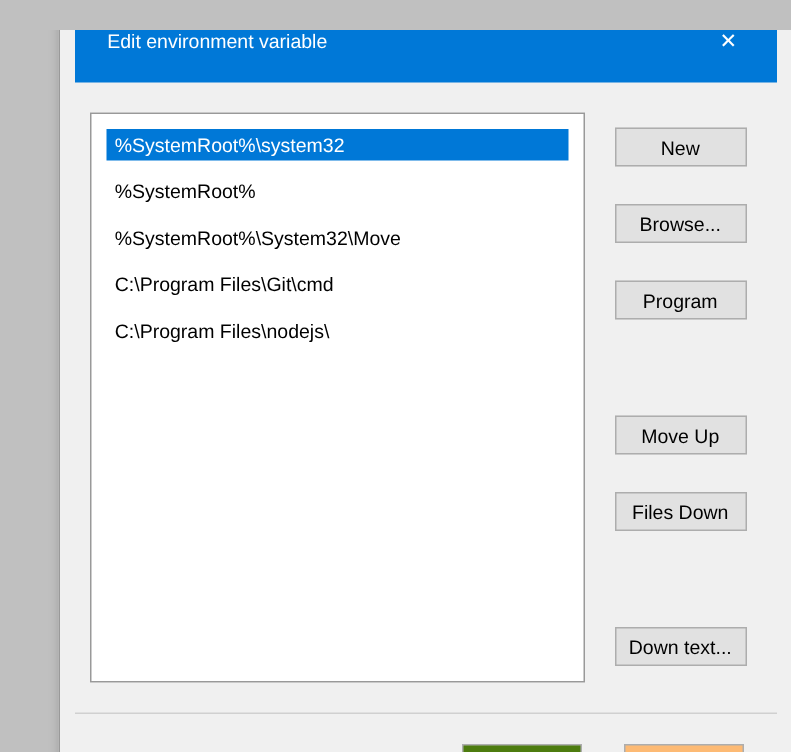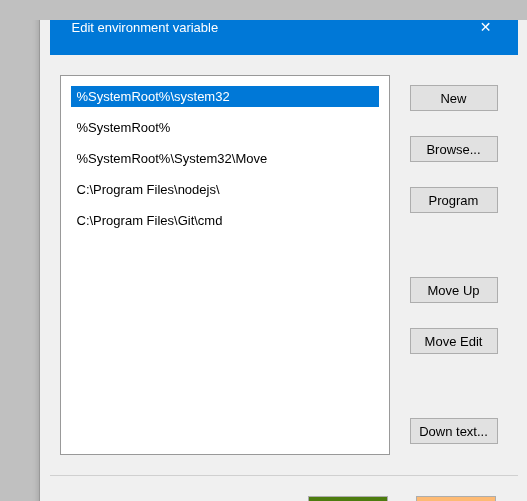--- a/index.html
+++ b/index.html
@@ -130,31 +130,31 @@
   <div class="title-bar">
     <span>Edit environment variable</span>
     <button class="title-bar-close">✕</button>
   </div>
 
   <div class="dialog-content">
     <div class="list-container">
     <div class="list-item selected">%SystemRoot%\system32</div>
         <div class="list-item">%SystemRoot%</div>
         <div class="list-item">%SystemRoot%\System32\Move</div>
+        <div class="list-item">C:\Program Files\Git\cmd</div>
         <div class="list-item">C:\Program Files\nodejs\</div>
-        <div class="list-item">C:\Program Files\Git\cmd</div>
       </div>
 
     <div class="buttons-panel">
       <button class="btn">New</button>
       <button class="btn">Browse...</button>
       <button class="btn">Program</button>
       <div class="btn-spacer"></div>
       <button class="btn">Move Up</button>
-      <button class="btn">Move Edit</button>
+      <button class="btn">Files Down</button>
       <div class="btn-spacer"></div>
       <button class="btn">Down text...</button>
     </div>
   </div>
 
   <div class="dialog-footer">
     <button class="btn-footer primary">OK</button>
     <button class="btn-footer">Cancel</button>
   </div>
 </div>

